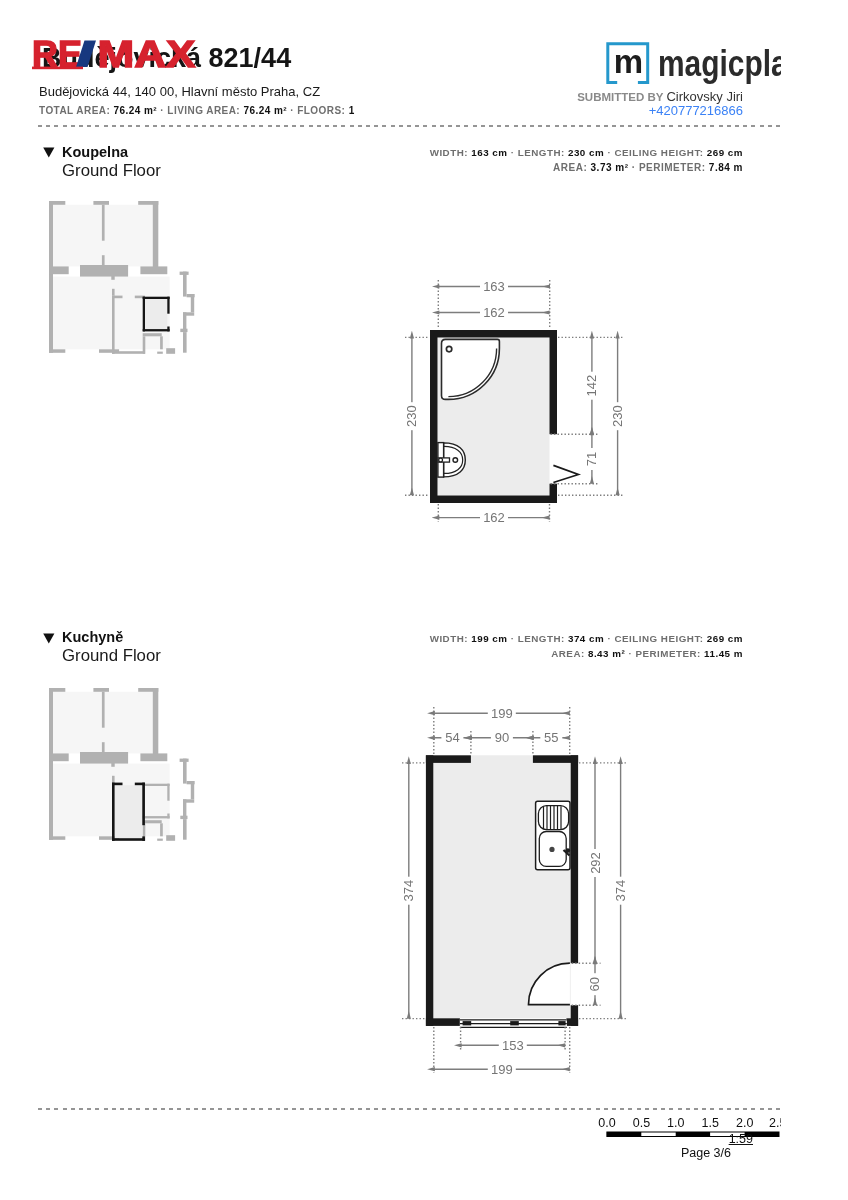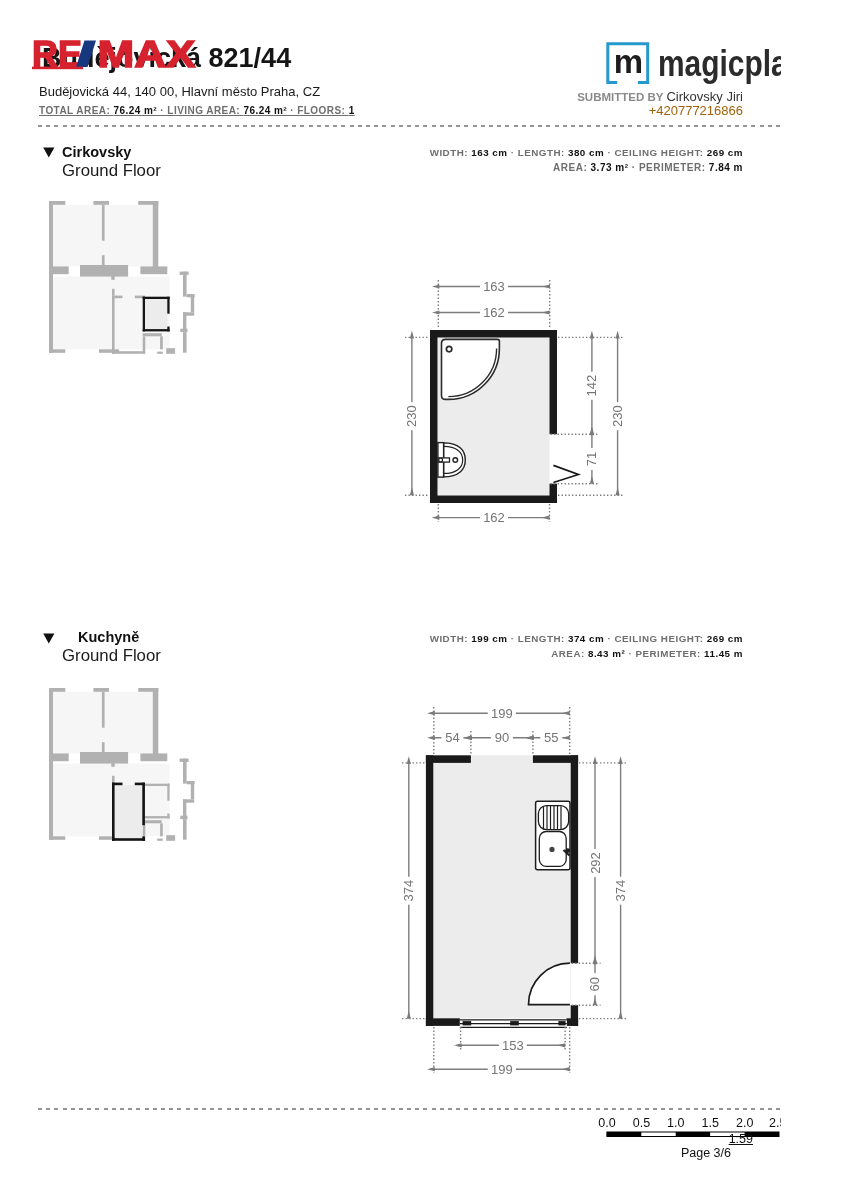--- a/index.html
+++ b/index.html
@@ -18,49 +18,49 @@
   <text x="4" y="31.1" font-size="36.5" font-weight="bold" fill="#d6222e" stroke="#d6222e" stroke-width="1.4" textLength="50" lengthAdjust="spacingAndGlyphs">RE</text>
   <text x="69.5" y="31.1" font-size="36.5" font-weight="bold" fill="#d6222e" stroke="#d6222e" stroke-width="1.4" textLength="98" lengthAdjust="spacingAndGlyphs">MAX</text>
   <polygon points="48,31.1 56.5,4.6 68,4.6 59.5,31.1" fill="#17387f"></polygon>
   <rect x="4" y="30.6" width="51" height="2.6" fill="#d6222e"></rect>
 </svg>
 
 <div class="abs" style="left:42px;top:43px;font-size:27px;font-weight:bold;color:#151515;white-space:nowrap;">Budějovická 821/44</div>
 
 <div class="abs" style="left:39px;top:84px;font-size:13px;color:#1a1a1a;">Budějovická 44, 140 00, Hlavní město Praha, CZ</div>
 
-<div class="abs" style="left:39px;top:104.5px;font-size:10px;font-weight:bold;letter-spacing:0.45px;color:#6e6e6e;text-decoration:underline;">TOTAL AREA: <span class="blk">76.24 m²</span> · LIVING AREA: <span class="blk">76.24 m²</span> · FLOORS: <span class="blk">1</span></div>
+<div class="abs" style="left:39px;top:104.5px;font-size:10px;font-weight:bold;letter-spacing:0.45px;color:#6e6e6e;">TOTAL AREA: <span class="blk">76.24 m²</span> · LIVING AREA: <span class="blk">76.24 m²</span> · FLOORS: <span class="blk">1</span></div>
 
 <svg class="abs" style="left:604px;top:40px;" width="210" height="46" viewBox="0 0 210 46">
   <g fill="none" stroke="#2598cc" stroke-width="3">
     <path d="M13.2 42.4 H3.8 V3.7 H43.7 V42.4 H33.9"></path>
   </g>
   <text x="9.8" y="33.4" font-size="33" font-weight="bold" fill="#1d1d1d">m</text>
   <text x="54" y="35.8" font-size="36" font-weight="bold" fill="#2b2b2b" textLength="148" lengthAdjust="spacingAndGlyphs">magicplan</text>
 </svg>
 
 <div class="abs" style="right:38px;top:89px;font-size:13px;color:#333;"><span style="font-size:11.5px;font-weight:bold;color:#8a8a8a;">SUBMITTED BY </span>Cirkovsky Jiri</div>
 
-<div class="abs" style="right:38px;top:102.5px;font-size:13px;color:#a16207;">+420777216866</div>
+<div class="abs" style="right:38px;top:102.5px;font-size:13px;color:#3b82f6;">+420777216866</div>
 
 <div class="dash" style="top:125px;"></div>
 
 <svg class="abs" style="left:42.5px;top:147px;" width="13" height="11" viewBox="0 0 13 11">
       <polygon points="0.2,0.5 11.4,0.5 5.8,10.5" fill="#111"></polygon>
     </svg>
-<div class="abs" style="left:62px;top:143.5px;font-size:14.5px;font-weight:bold;color:#111;">Cirkovsky</div>
+<div class="abs" style="left:62px;top:143.5px;font-size:14.5px;font-weight:bold;color:#111;">Koupelna</div>
 <div class="abs" style="left:62px;top:160.5px;font-size:16.8px;color:#1a1a1a;">Ground Floor</div>
 
-<div class="abs" style="right:38px;top:146.5px;font-size:9.8px;font-weight:bold;letter-spacing:0.5px;color:#6e6e6e;text-align:right;">WIDTH: <span class="blk">163 cm</span> · LENGTH: <span class="blk">380 cm</span> · CEILING HEIGHT: <span class="blk">269 cm</span></div>
+<div class="abs" style="right:38px;top:146.5px;font-size:9.8px;font-weight:bold;letter-spacing:0.5px;color:#6e6e6e;text-align:right;">WIDTH: <span class="blk">163 cm</span> · LENGTH: <span class="blk">230 cm</span> · CEILING HEIGHT: <span class="blk">269 cm</span></div>
 <div class="abs" style="right:38px;top:161.5px;font-size:10px;font-weight:bold;letter-spacing:0.5px;color:#6e6e6e;text-align:right;">AREA: <span class="blk">3.73 m²</span> · PERIMETER: <span class="blk">7.84 m</span></div>
 
 <svg class="abs" style="left:42.5px;top:632.7px;" width="13" height="11" viewBox="0 0 13 11">
       <polygon points="0.2,0.5 11.4,0.5 5.8,10.5" fill="#111"></polygon>
     </svg>
-<div class="abs" style="left:62px;top:629.2px;font-size:14.5px;font-weight:bold;color:#111;margin-left:16px;">Kuchyně</div>
+<div class="abs" style="left:62px;top:629.2px;font-size:14.5px;font-weight:bold;color:#111;">Kuchyně</div>
 <div class="abs" style="left:62px;top:646.2px;font-size:16.8px;color:#1a1a1a;">Ground Floor</div>
 
 <div class="abs" style="right:38px;top:632.5px;font-size:9.8px;font-weight:bold;letter-spacing:0.5px;color:#6e6e6e;text-align:left;">WIDTH: <span class="blk">199 cm</span> · LENGTH: <span class="blk">374 cm</span> · CEILING HEIGHT: <span class="blk">269 cm</span></div>
 <div class="abs" style="right:38px;top:647.5px;font-size:9.8px;font-weight:bold;letter-spacing:0.5px;color:#6e6e6e;text-align:right;">AREA: <span class="blk">8.43 m²</span> · PERIMETER: <span class="blk">11.45 m</span></div>
 
 <svg class="abs" style="left:48.5px;top:200.5px;" width="150" height="156" viewBox="0 0 150 156">
 
   <g fill="#f6f6f6">
     <rect x="4" y="3.8" width="99.8" height="61.6"></rect>
     <rect x="4" y="75.6" width="116.6" height="72.7"></rect>

